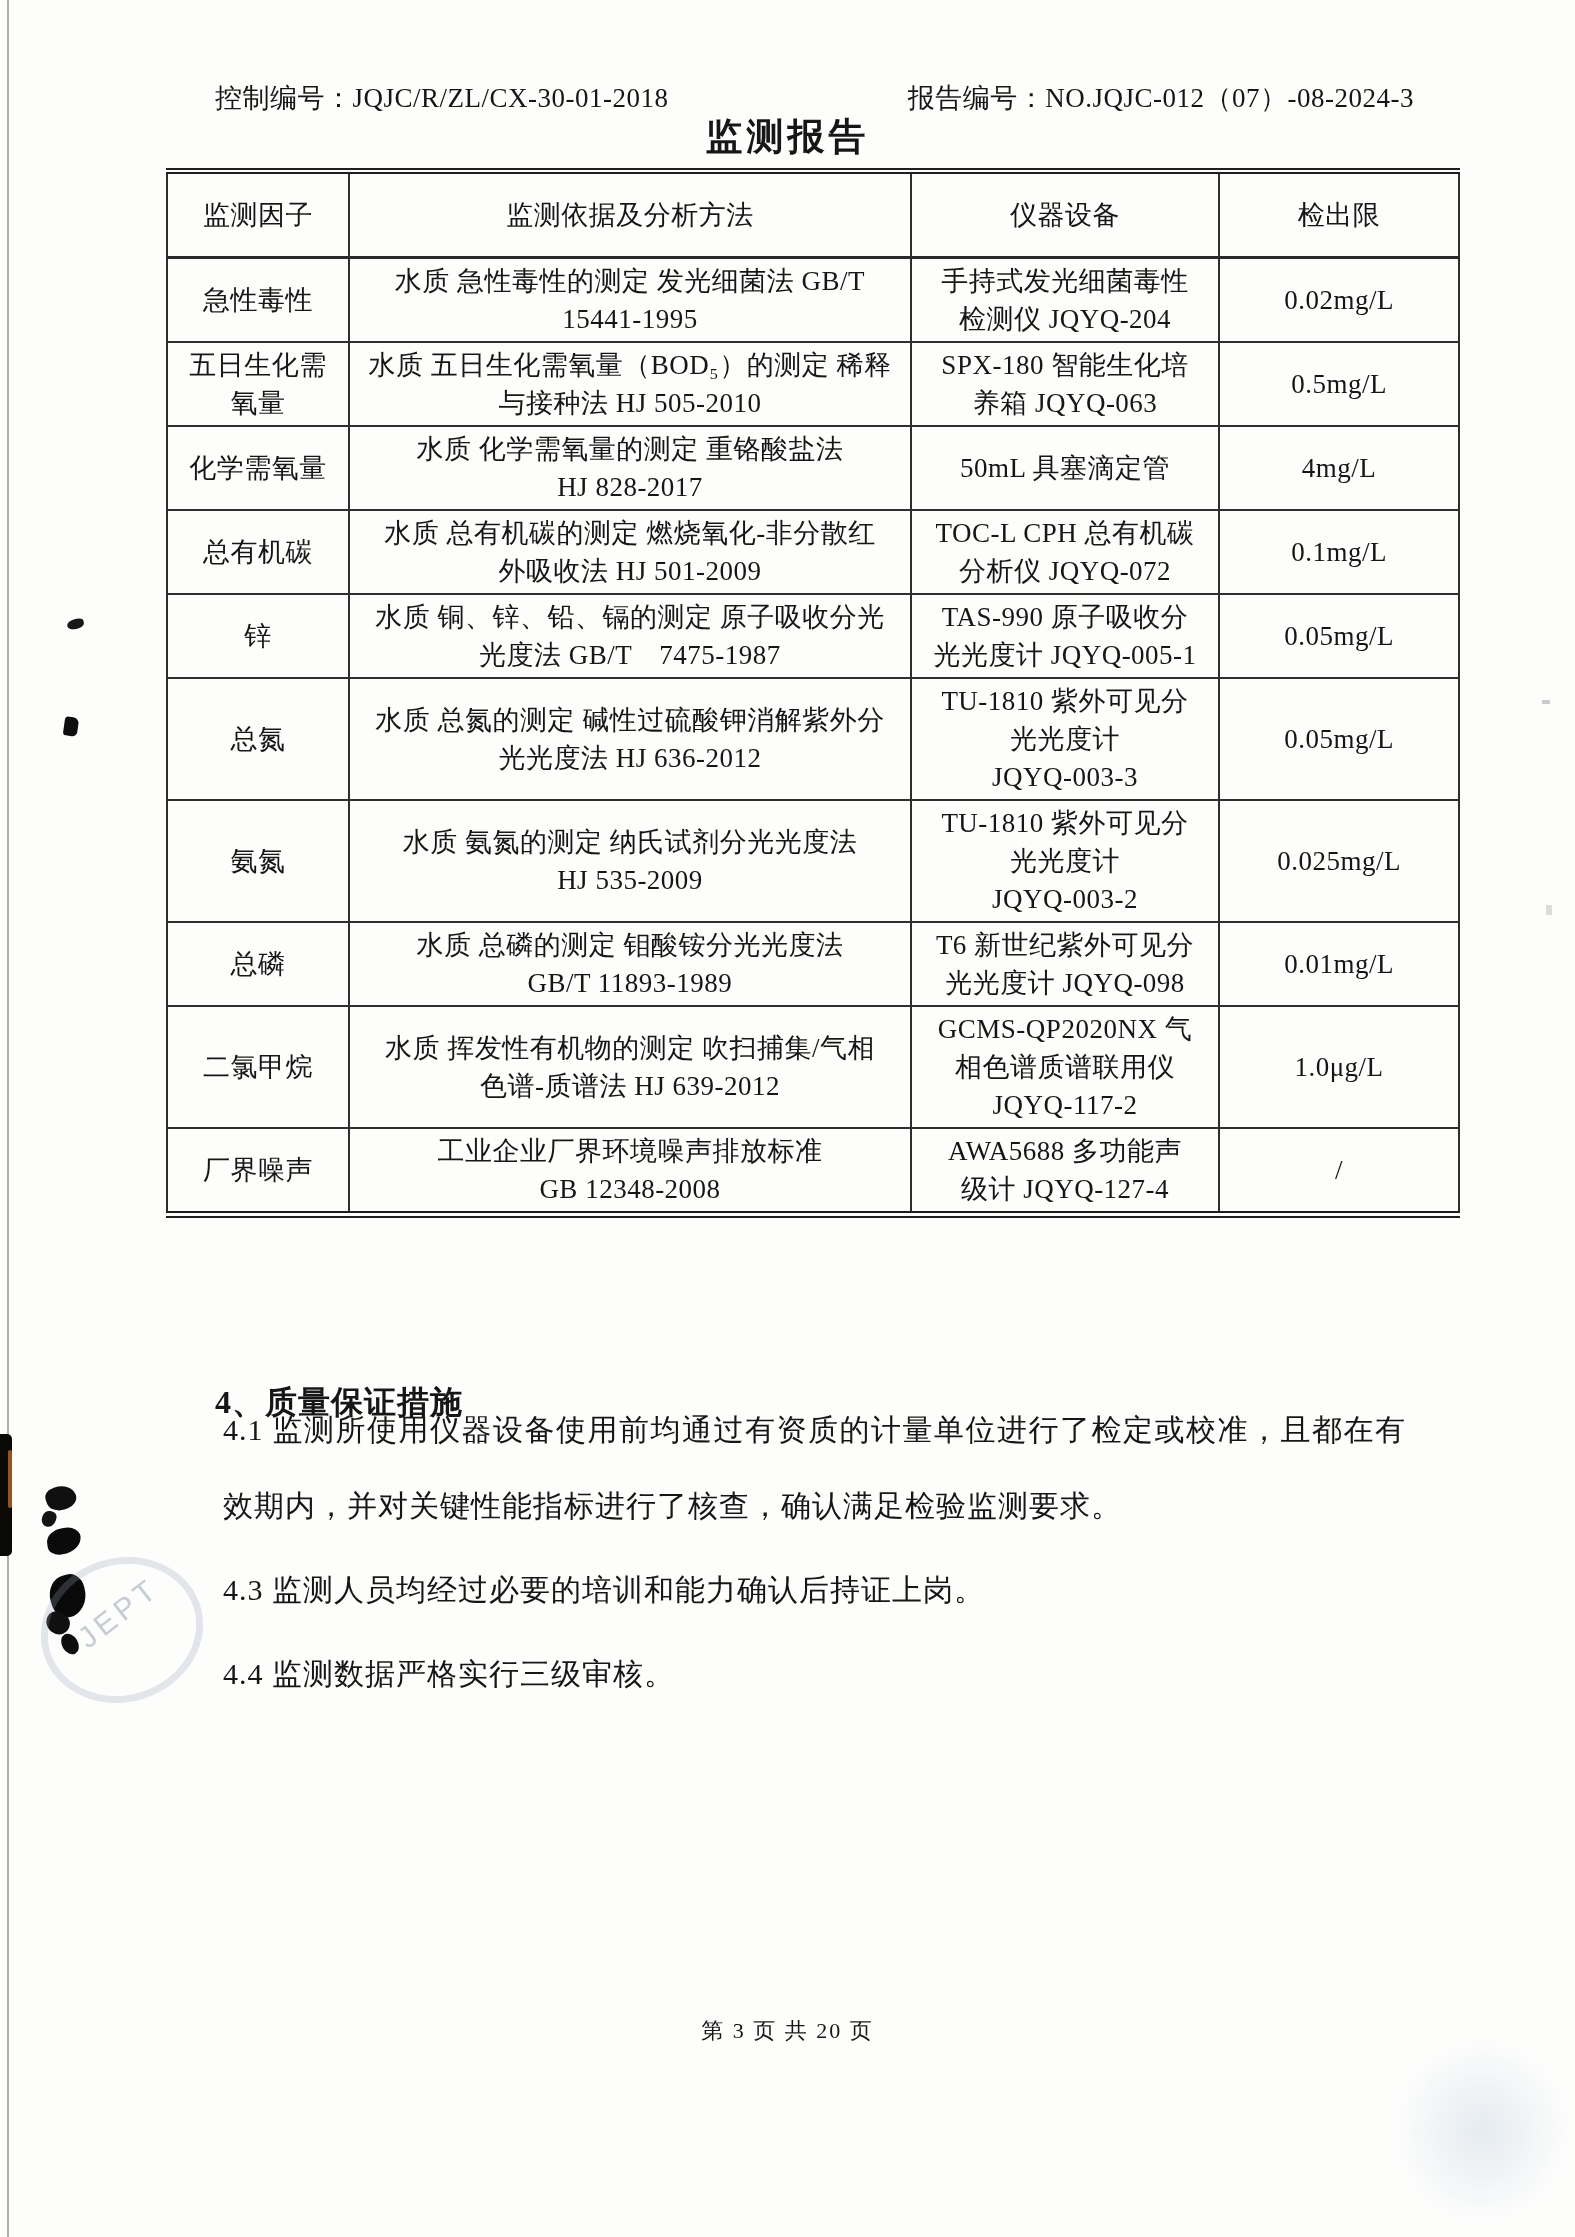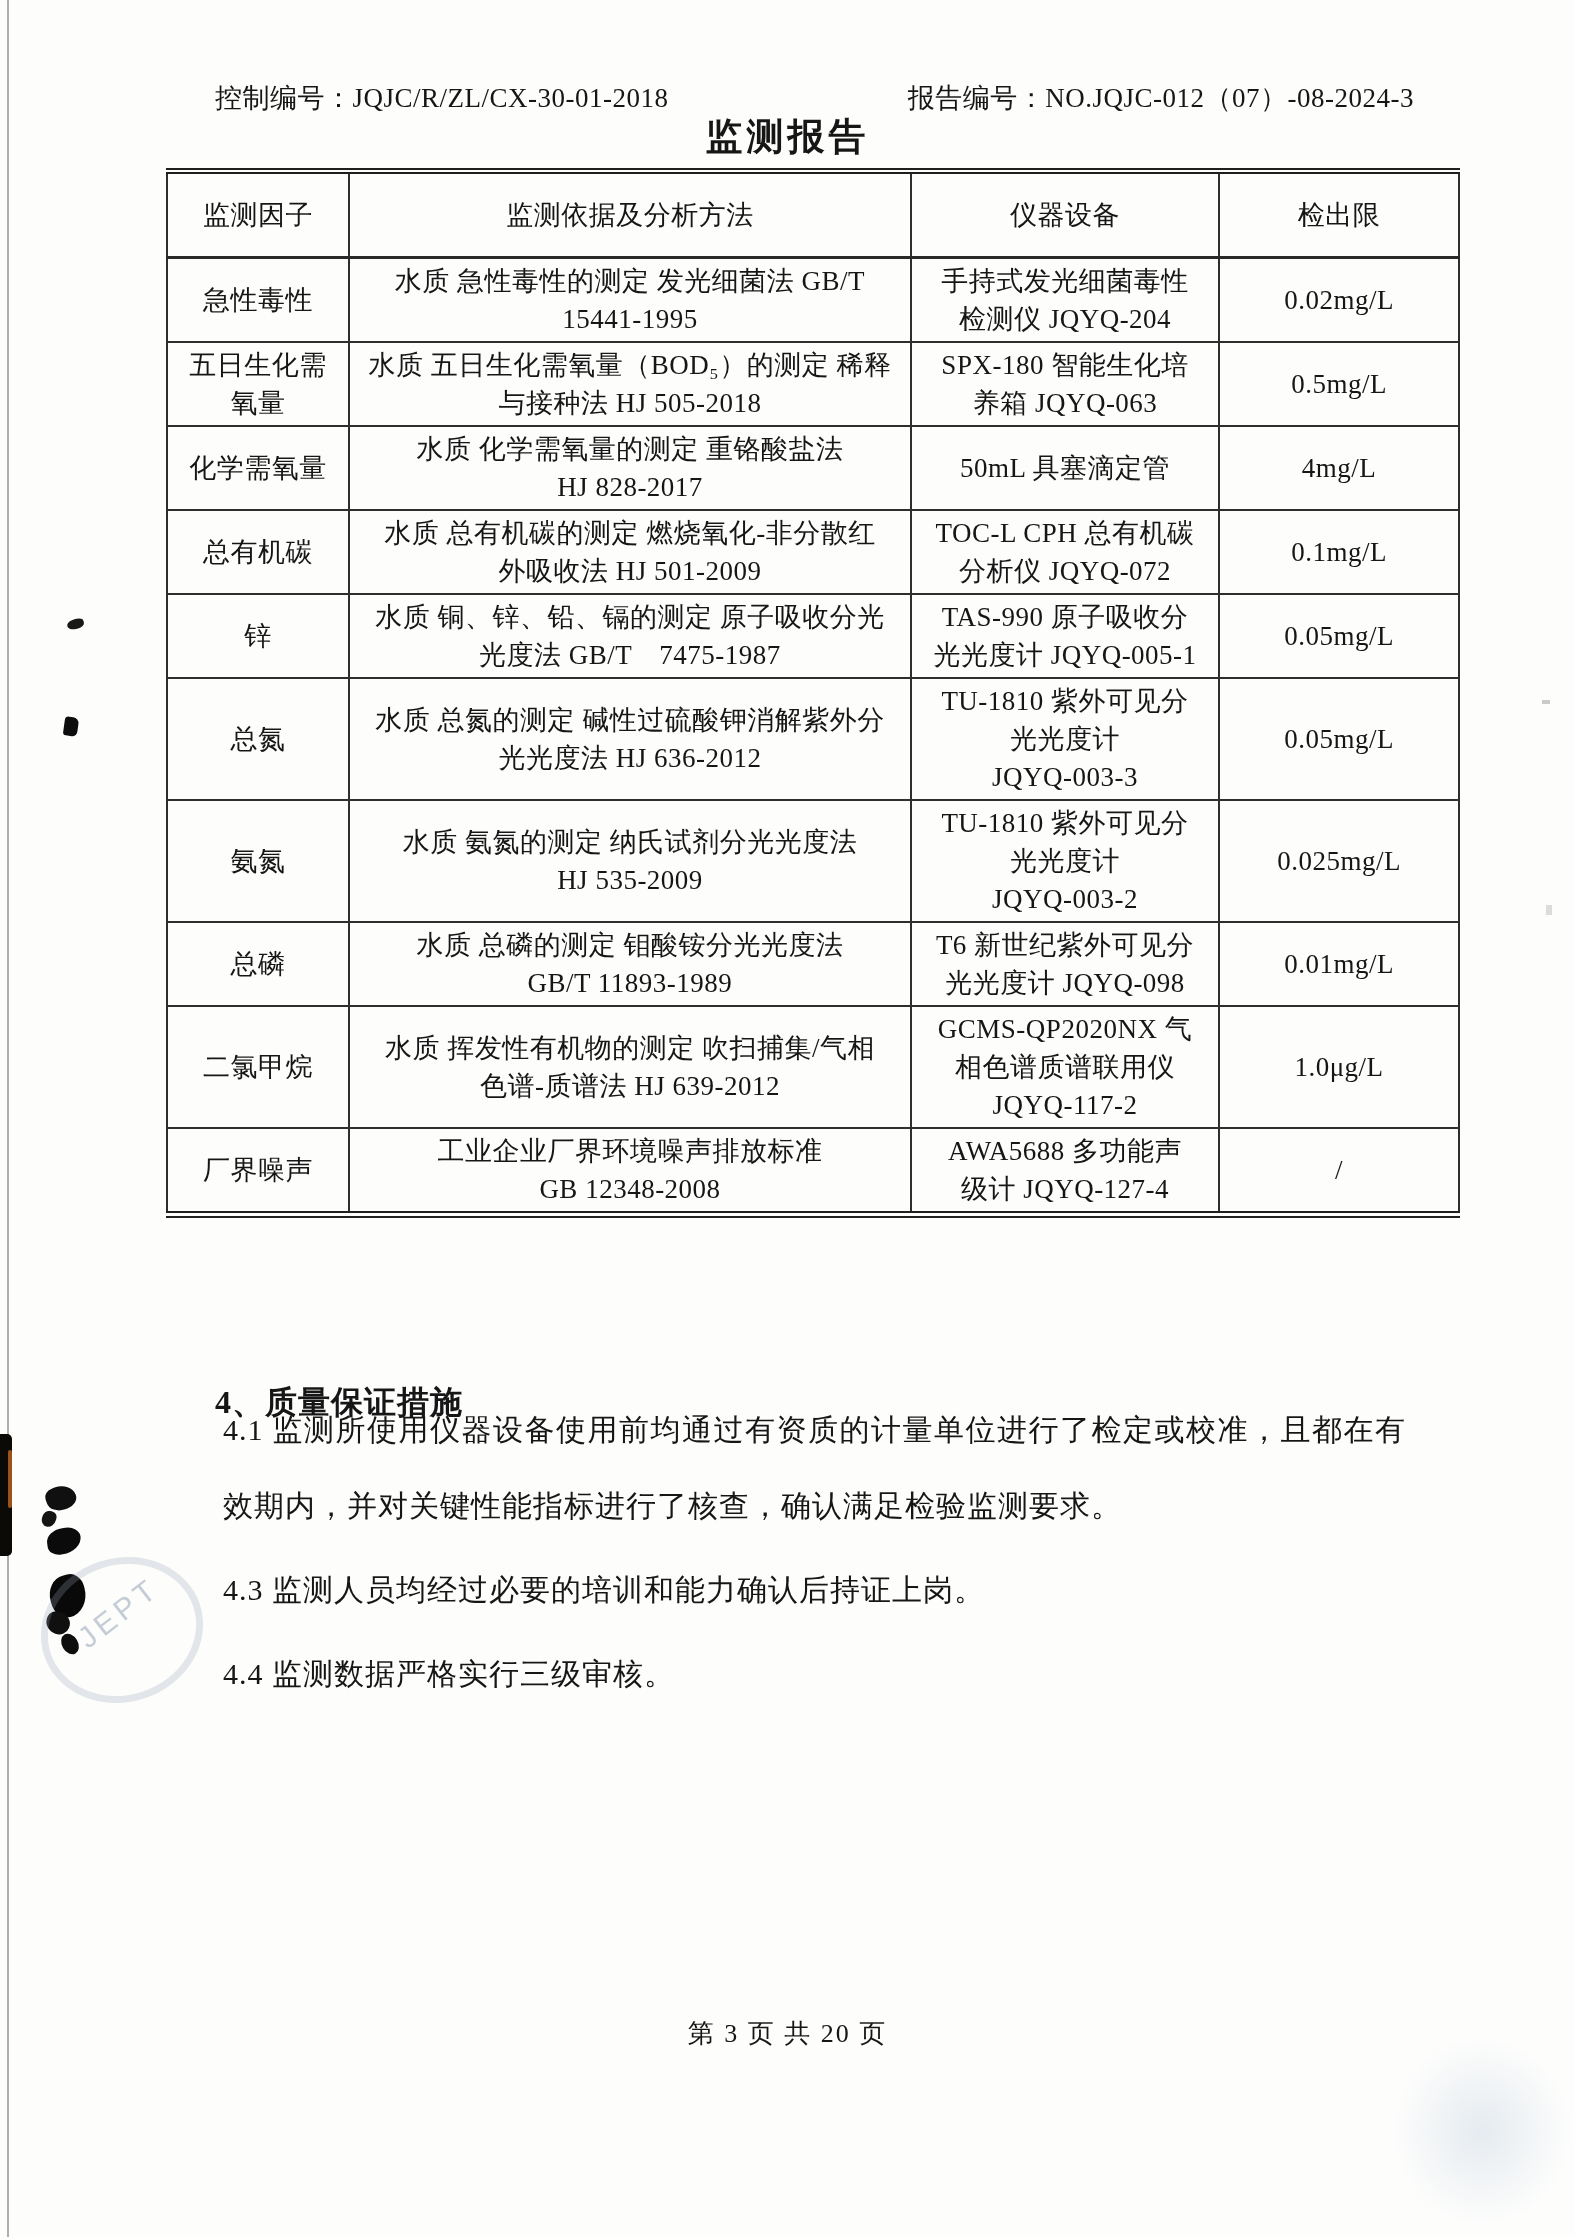--- a/index.html
+++ b/index.html
@@ -42,21 +42,21 @@
     font-size:32px; font-weight:700; letter-spacing:1px;margin-top:47px;
   }
   .paragraphs {
     position:absolute; top:1384px; left:215px; width:1199px;
     font-size:30px; line-height:76px; letter-spacing:1px;
     text-align:justify; text-align-last:left;
   }
   .paragraphs p { margin:8px; }
   .page-footer {
     position:absolute; top:2016px; left:0; width:1575px;
-    text-align:center; font-size:26px; letter-spacing:2px;
+    text-align:center; font-size:22px; letter-spacing:2px;
   }
   
   .edge-line { position:absolute; left:7px; top:0; width:2px; height:2237px; background:#6e6e6e; opacity:.55; }
   .edge-blob { position:absolute; left:0; top:1434px; width:12px; height:122px; background:#0c0a07; border-radius:0 5px 5px 0; }
   .edge-blob-orange { position:absolute; left:8px; top:1450px; width:4px; height:58px; background:#b5601d; opacity:.85; border-radius:2px; }
   .spot-1 { position:absolute; left:67px; top:619px; width:17px; height:10px; background:#181818; border-radius:60% 40% 50% 50%; transform:rotate(-12deg); }
   .spot-2 { position:absolute; left:64px; top:717px; width:14px; height:19px; background:#0d0d0d; border-radius:4px 6px 5px 3px; transform:rotate(8deg); }
   .smudge-a1 { position:absolute; left:46px; top:1486px; width:30px; height:24px; background:#101010; border-radius:40% 70% 50% 60%; transform:rotate(-20deg); }
   .smudge-a2 { position:absolute; left:42px; top:1511px; width:14px; height:16px; background:#141414; border-radius:50% 40% 60% 50%; transform:rotate(15deg); }
   .smudge-a3 { position:absolute; left:47px; top:1528px; width:34px; height:26px; background:#0b0b0b; border-radius:55% 45% 65% 40%; transform:rotate(-8deg); }
@@ -128,21 +128,21 @@
 15441-1995</td>
       <td>手持式发光细菌毒性
 检测仪 JQYQ-204</td>
       <td>0.02mg/L</td>
     </tr>
 
     <tr>
       <td>五日生化需
 氧量</td>
       <td>水质 五日生化需氧量（BOD₅）的测定 稀释
-与接种法 HJ 505-2018</td>
+与接种法 HJ 505-2010</td>
       <td>SPX-180 智能生化培
 养箱 JQYQ-063</td>
       <td>0.5mg/L</td>
     </tr>
 
     <tr>
       <td>化学需氧量</td>
       <td>水质 化学需氧量的测定 重铬酸盐法
 HJ 828-2017</td>
       <td>50mL 具塞滴定管</td>

